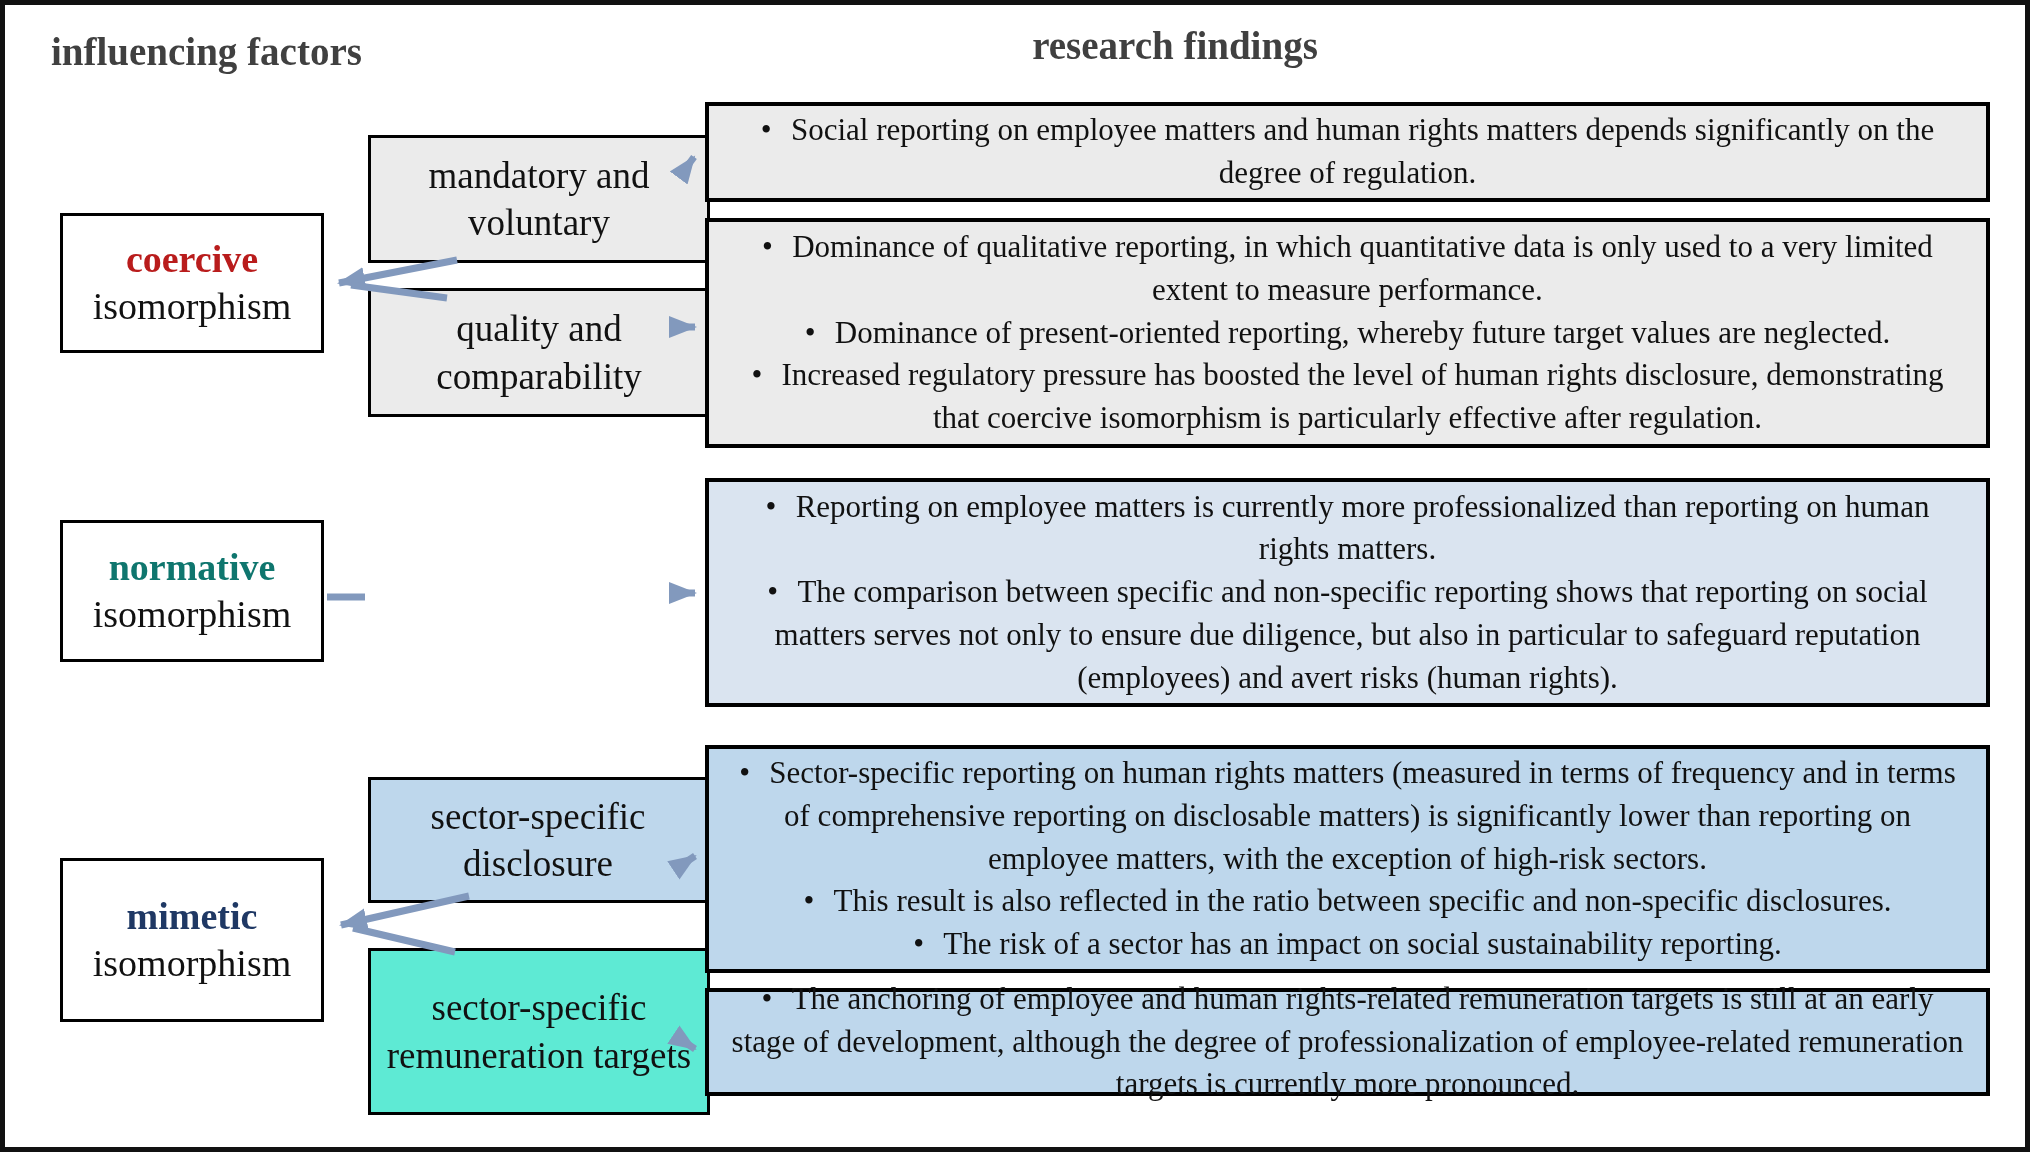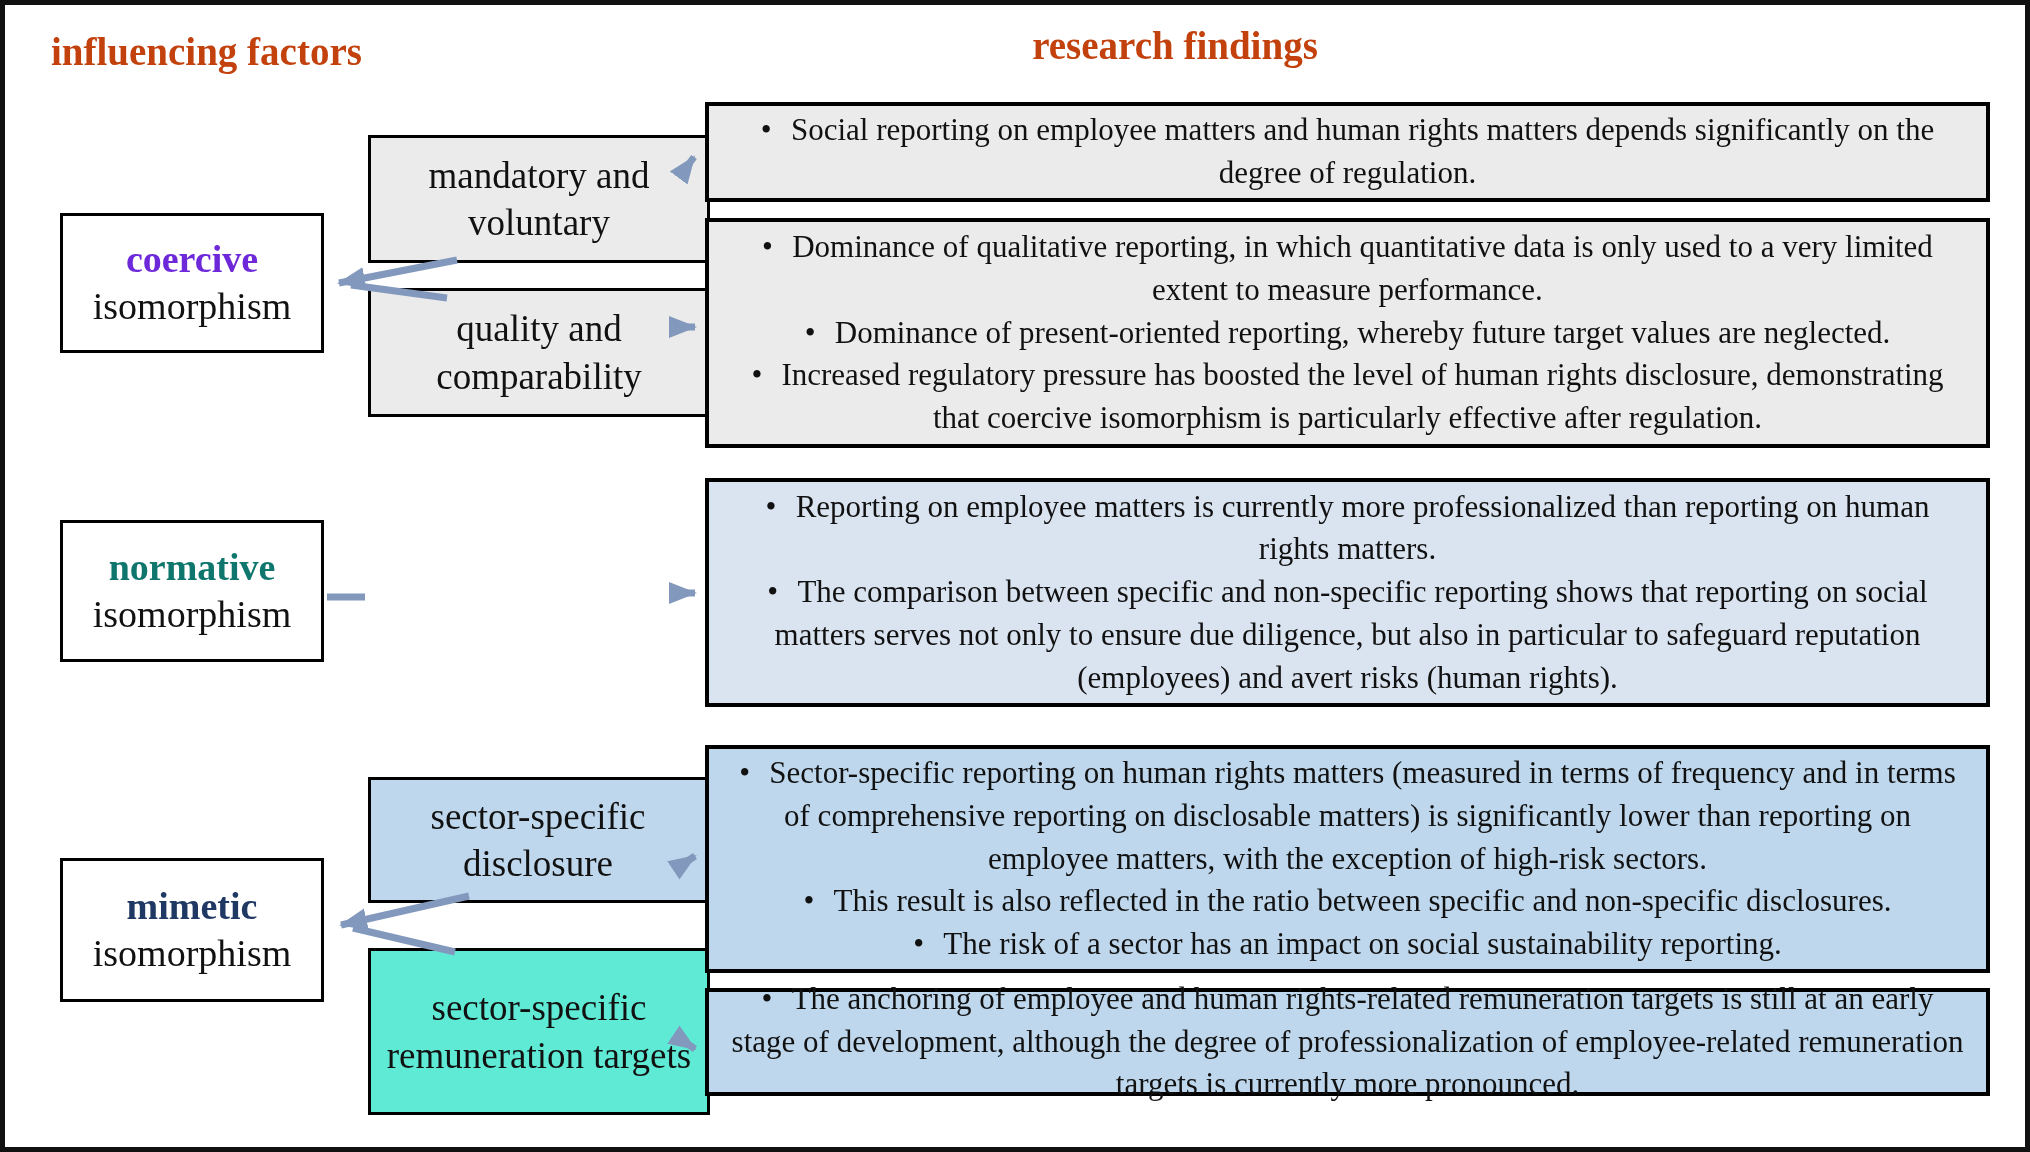--- a/index.html
+++ b/index.html
@@ -10,21 +10,21 @@
     border:5px solid #111;
     background:#fff;
     font-family:"Liberation Serif", serif;
     color:#111;
     overflow:hidden;
   }
   .col-header{
     position:absolute;
     font-weight:bold;
     font-size:39px;
-    color:#c2410c;
+    color:#404040;
     white-space:nowrap;
   }
   #hdr-left{left:46px;top:24px;}
   #hdr-right{left:920px;top:18px;width:500px;text-align:center;}
 
   .box{
     position:absolute;
     box-sizing:border-box;
     display:flex;
     flex-direction:column;
@@ -52,21 +52,21 @@
     border:4px solid #000;
     font-size:31px;
     line-height:1.38;
     padding:4px 22px;
   }
   .bullet{width:100%;text-align:center;}
   .bullet::before{content:attr(data-bullet);margin-right:0.62em;}
 
   #factor-1{top:208px;height:140px;}
   #factor-2{top:515px;height:142px;}
-  #factor-3{top:853px;height:144px;}
+  #factor-3{top:853px;height:164px;}
 
   #influence-1{top:130px;height:128px;}
   #influence-2{top:283px;height:129px;}
   #influence-3{top:532px;height:118px;}
   #influence-4{top:772px;height:126px;padding-left:12px;}
   #influence-5{top:943px;height:167px;}
 
   #finding-1{top:97px;height:100px;}
   #finding-2{top:213px;height:230px;}
   #finding-3{top:473px;height:229px;}
@@ -80,21 +80,21 @@
 </style>
 </head>
 <body>
 
 <div class="canvas">
 
   <div class="col-header" id="hdr-left">influencing factors</div>
   <div class="col-header" id="hdr-right">research findings</div>
 
   <div class="box factor-box" id="factor-1">
-    <span class="factor-em" style="color:#6d28d9;">coercive</span>
+    <span class="factor-em" style="color:#b91c1c;">coercive</span>
     <span>isomorphism</span>
   </div>
   <div class="box factor-box" id="factor-2">
     <span class="factor-em" style="color:#0f766e;">normative</span>
     <span>isomorphism</span>
   </div>
   <div class="box factor-box" id="factor-3">
     <span class="factor-em" style="color:#1f3864;">mimetic</span>
     <span>isomorphism</span>
   </div>

